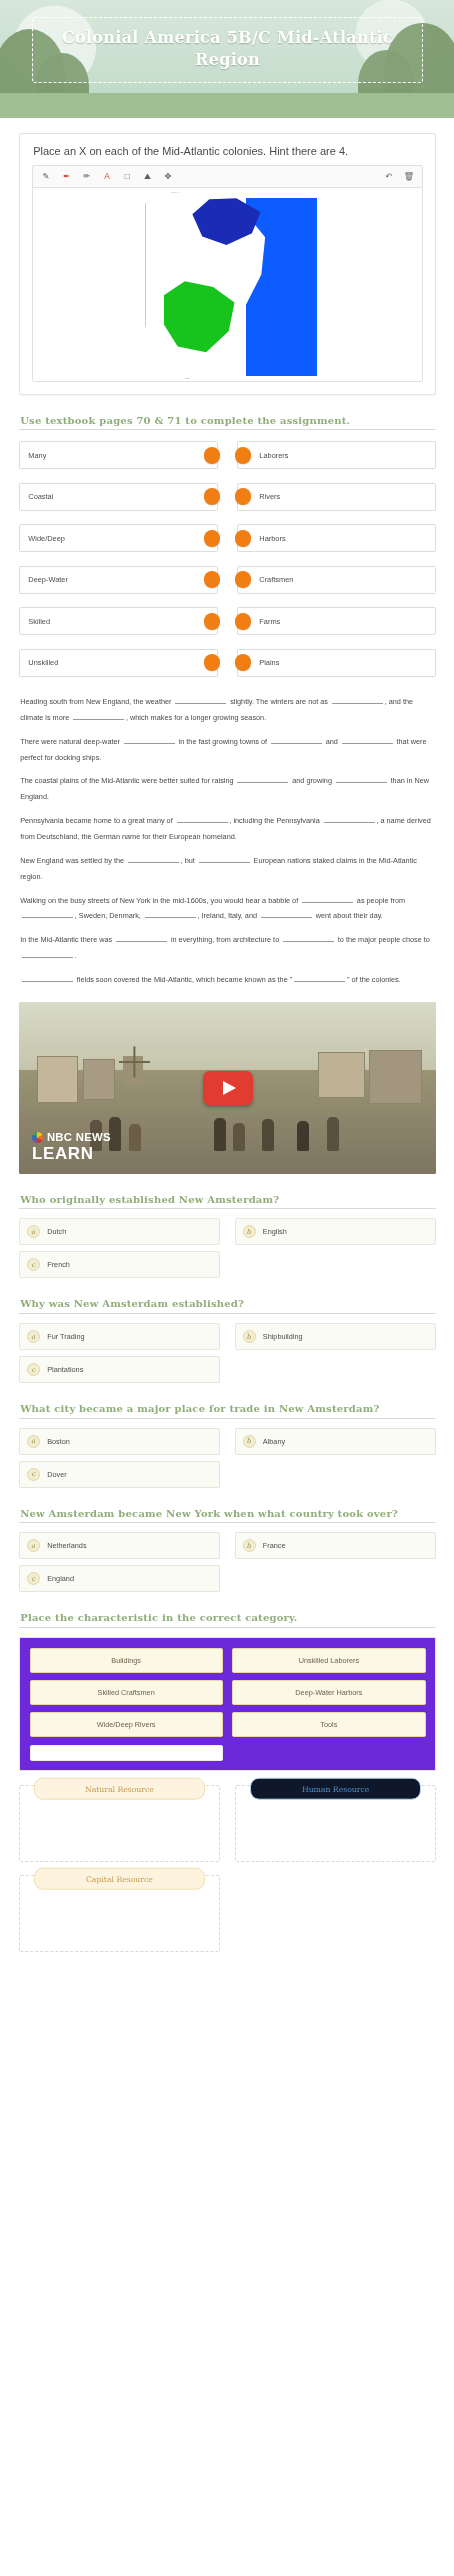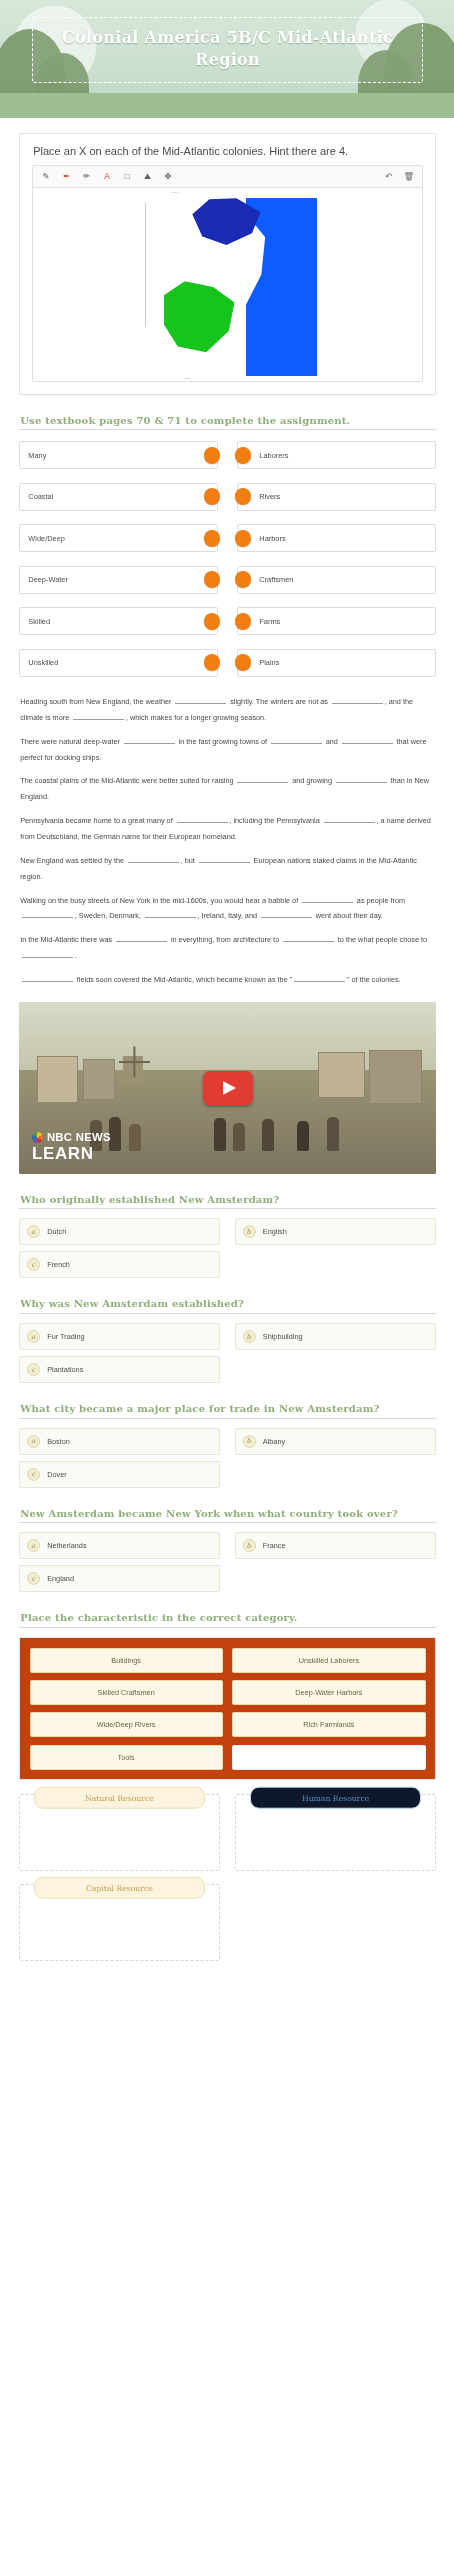--- a/index.html
+++ b/index.html
@@ -310,21 +310,21 @@
     font-size:6.8px;
     display:flex;align-items:center;justify-content:center;
   }
 
   
   .sort-card {
     border:0.6px solid #e5e5e5;
     border-radius:1.8px;
     padding:9.5px;
     margin-top:3.6px;
-    background:#c2410c;
+    background:#6d28d9;
   }
   .sort-grid {
     display:grid;
     grid-template-columns:1fr 1fr;
     gap:7.1px 9.5px;
   }
   .chip {
     background:#fdf8e6;
     border:0.6px solid #ead9a8;
     border-radius:1.8px;
@@ -476,21 +476,21 @@
         </div>
       </div>
 
       <div class="para-block" id="paragraphs">
           <p class="para"><span>Heading south from New England, the weather </span><span class="blank"></span><span> slightly. The winters are not as </span><span class="blank"></span><span>, and the climate is more </span><span class="blank"></span><span>, which makes for a longer growing season.</span></p>
           <p class="para"><span>There were natural deep-water </span><span class="blank"></span><span> in the fast growing towns of </span><span class="blank"></span><span> and </span><span class="blank"></span><span> that were perfect for docking ships.</span></p>
           <p class="para"><span>The coastal plains of the Mid-Atlantic were better suited for raising </span><span class="blank"></span><span> and growing </span><span class="blank"></span><span> than in New England.</span></p>
           <p class="para"><span>Pennsylvania became home to a great many of </span><span class="blank"></span><span>, including the Pennsylvania </span><span class="blank"></span><span>, a name derived from Deutschland, the German name for their European homeland.</span></p>
           <p class="para"><span>New England was settled by the </span><span class="blank"></span><span>, but </span><span class="blank"></span><span> European nations staked claims in the Mid-Atlantic region.</span></p>
           <p class="para"><span>Walking on the busy streets of New York in the mid-1600s, you would hear a babble of </span><span class="blank"></span><span> as people from </span><span class="blank"></span><span>, Sweden, Denmark, </span><span class="blank"></span><span>, Ireland, Italy, and </span><span class="blank"></span><span> went about their day.</span></p>
-          <p class="para"><span>In the Mid-Atlantic there was </span><span class="blank"></span><span> in everything, from architecture to </span><span class="blank"></span><span> to the what people chose to </span><span class="blank"></span><span>.</span></p>
+          <p class="para"><span>In the Mid-Atlantic there was </span><span class="blank"></span><span> in everything, from architecture to </span><span class="blank"></span><span> to the major people chose to </span><span class="blank"></span><span>.</span></p>
           <p class="para"><span></span><span class="blank"></span><span> fields soon covered the Mid-Atlantic, which became known as the "</span><span class="blank"></span><span>" of the colonies.</span></p>
         </div>
 
       <div class="video">
         <div class="vsky"></div>
         <div class="vland"></div>
         <div class="bldg b1"></div>
         <div class="bldg b2"></div>
         <div class="bldg b3"></div>
         <div class="bldg b4"></div>
@@ -590,21 +590,20 @@
       <div class="section-head">Place the characteristic in the correct category.</div>
       <div class="section-rule"></div>
 
       <div class="sort-card">
         <div class="sort-grid">
           <div class="chip">Buildings</div>
           <div class="chip">Unskilled Laborers</div>
           <div class="chip">Skilled Craftsmen</div>
           <div class="chip">Deep-Water Harbors</div>
           <div class="chip">Wide/Deep Rivers</div>
-          <div class="chip">Rich Farmlands</div>
           <div class="chip">Tools</div>
           <div class="chip empty"></div>
         </div>
       </div>
 
       <div class="buckets">
         <div class="bucket">
           <span class="bucket-label natural">Natural Resource</span>
         </div>
         <div class="bucket">

